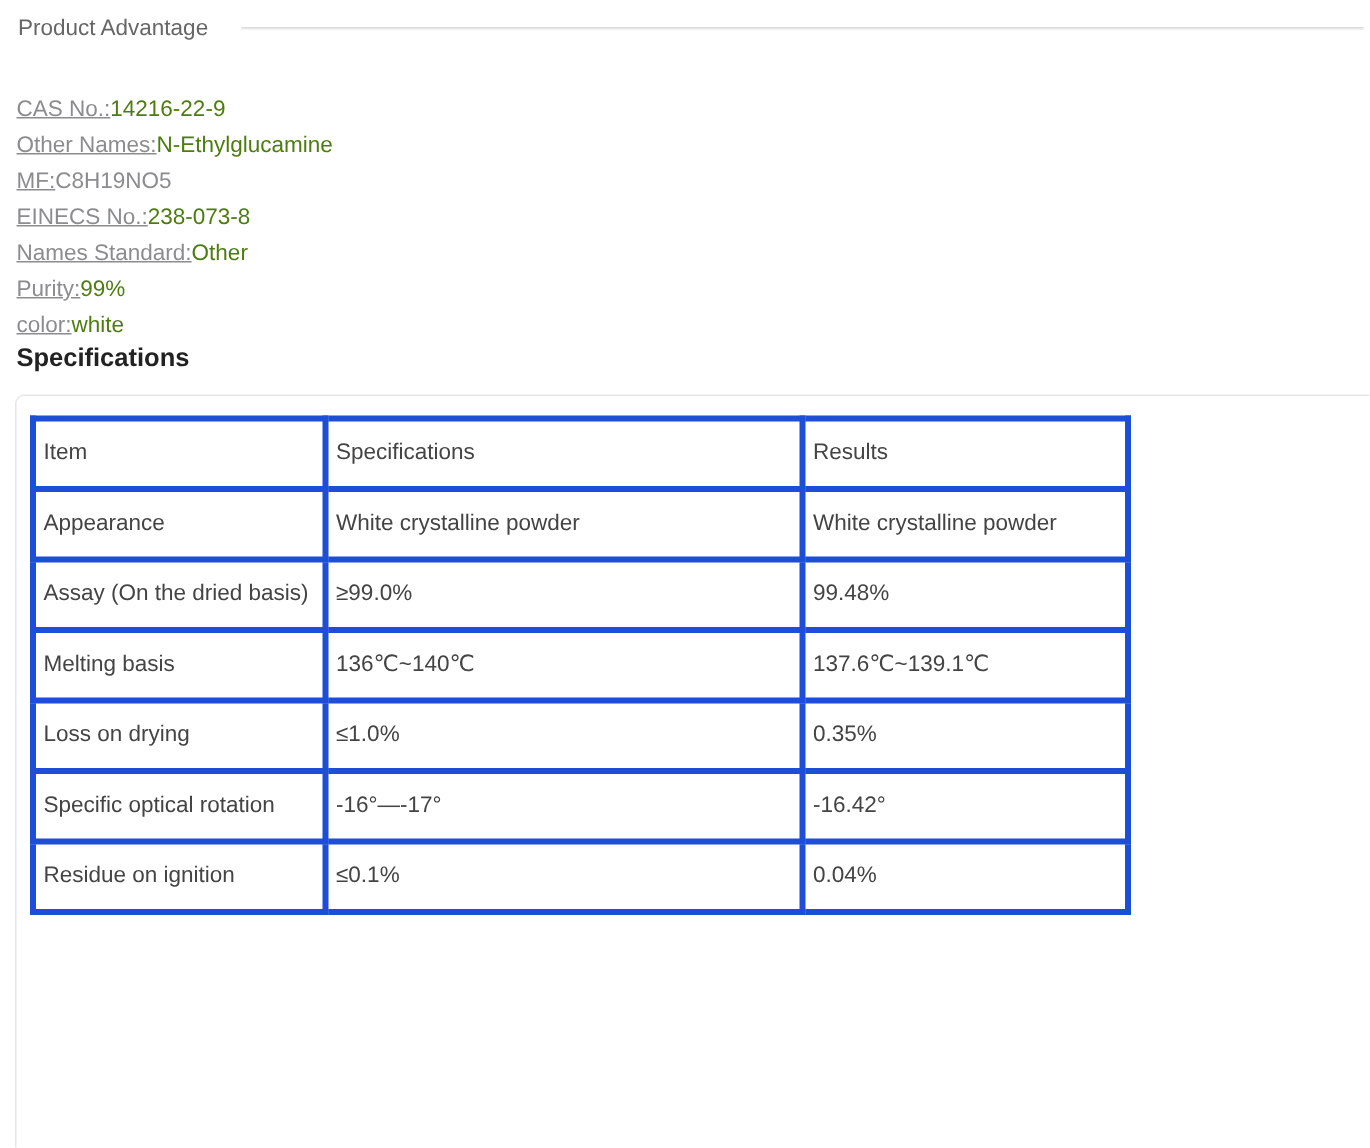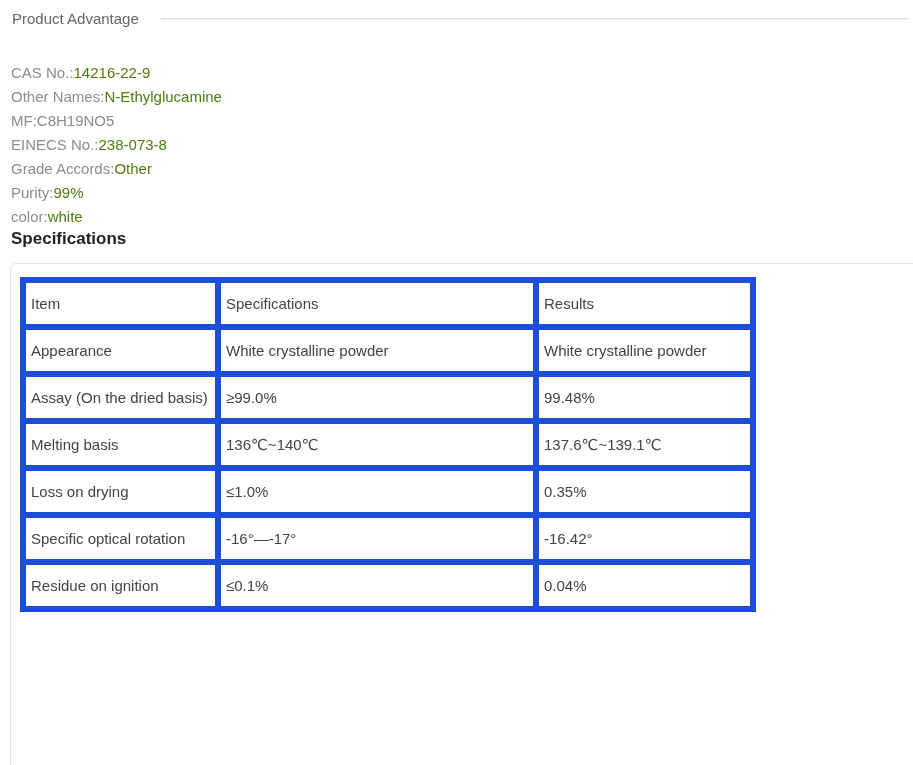--- a/index.html
+++ b/index.html
@@ -36,21 +36,21 @@
   }
 
   
   .product-info {
     position: absolute;
     left: 11px; top: 61px;
     font-size: 15px;
     line-height: 24px;
   }
   .info-line { white-space: nowrap; }
-  .info-label { color: #8a8c8e; }
+  .info-label { color: #8a8c8e; text-decoration: underline; }
   .info-value { color: #4d7c0f; }
   .info-value.muted { color: #8a8c8e; text-align: right; }
 
   
   .spec-heading {
     position: absolute;
     left: 11px; top: 229px;
     font-size: 17px;
     font-weight: bold;
     color: #222222;
@@ -71,21 +71,21 @@
   }
 
   table.spec-table {
     border-collapse: collapse;
     table-layout: fixed;
     width: 730px;
     font-size: 15px;
     color: #444444;
   }
   .spec-table th, .spec-table td {
-    border: 6px solid #1d4ed8;
+    border: 4px solid #1d4ed8;
     font-weight: normal;
     text-align: left;
     vertical-align: top;
     padding: 11px 5px 0 5px;
     height: 35px; 
     box-sizing: border-box;
     overflow: hidden;
     white-space: nowrap;
     line-height: 20px;
   }
@@ -113,21 +113,21 @@
     <div class="info-line">
       <span class="info-label">Other Names:</span><span class="info-value">N-Ethylglucamine</span>
     </div>
     <div class="info-line">
       <span class="info-label">MF:</span><span class="info-value muted">C8H19NO5</span>
     </div>
     <div class="info-line">
       <span class="info-label">EINECS No.:</span><span class="info-value">238-073-8</span>
     </div>
     <div class="info-line">
-      <span class="info-label">Grade Accords:</span><span class="info-value">Other</span>
+      <span class="info-label">Names Standard:</span><span class="info-value">Other</span>
     </div>
     <div class="info-line">
       <span class="info-label">Purity:</span><span class="info-value">99%</span>
     </div>
     <div class="info-line">
       <span class="info-label">color:</span><span class="info-value">white</span>
     </div>
   </div>
 
   <h3 class="spec-heading">Specifications</h3>

